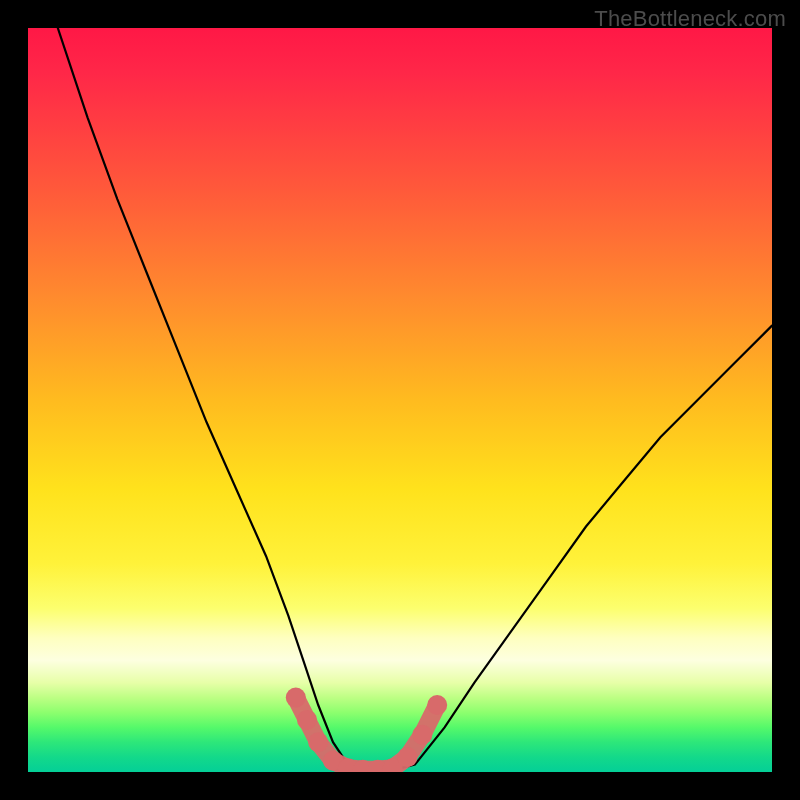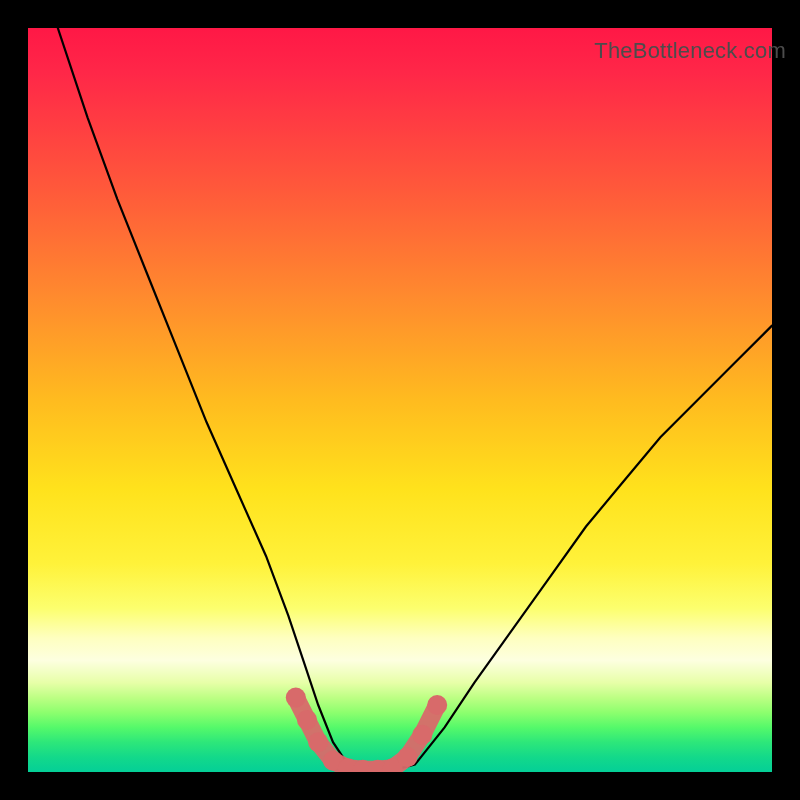--- a/index.html
+++ b/index.html
@@ -21,21 +21,20 @@
   }
   .watermark {
     position: absolute;
     top: 6px;
     right: 14px;
     color: #4c4c4c;
     font-size: 22px;
     font-weight: 500;
     letter-spacing: 0.2px;
     z-index: 10;
-    margin-top: 32px;
   }
   .plot {
     position: absolute;
     top: 28px;
     left: 28px;
     width: 744px;
     height: 744px;
     overflow: hidden;
   }
   .gradient {

